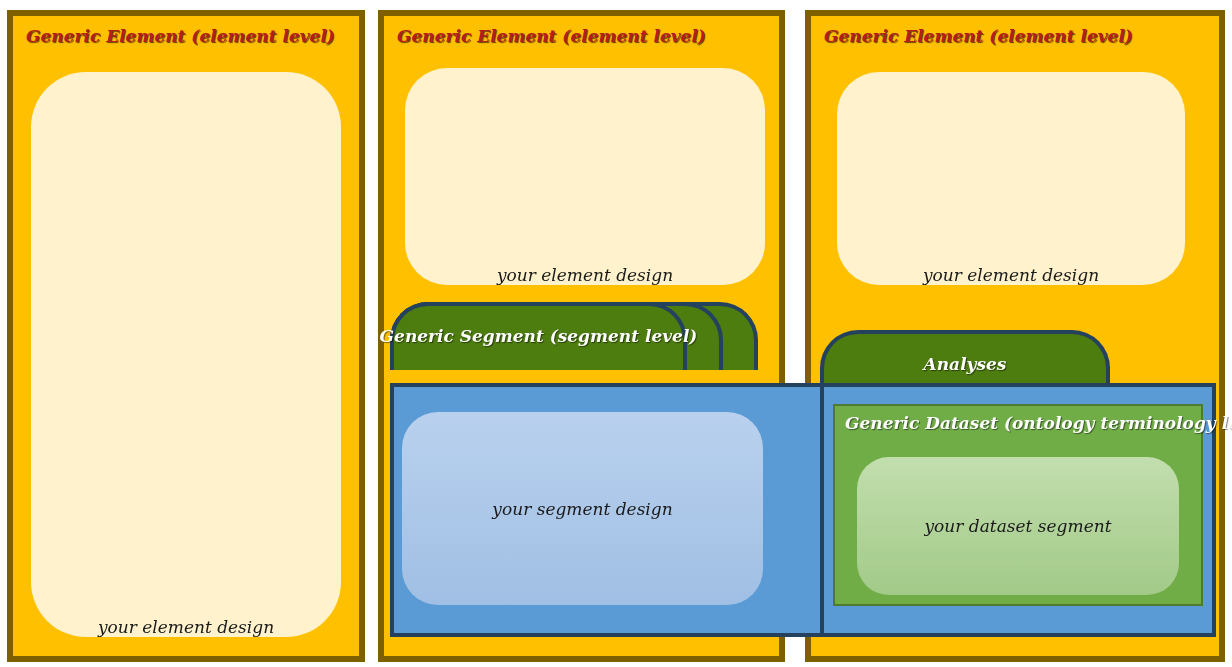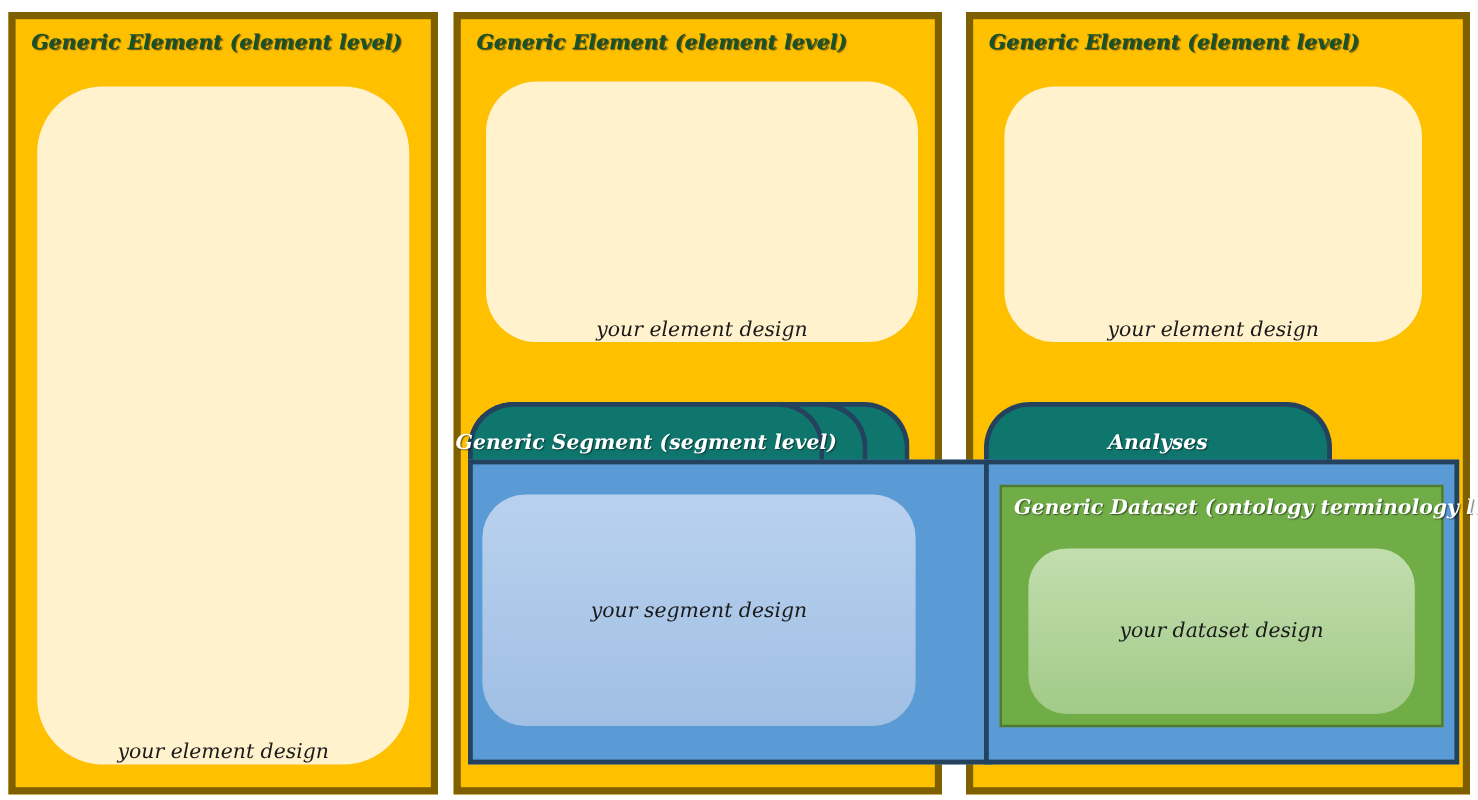--- a/index.html
+++ b/index.html
@@ -15,48 +15,48 @@
     position:absolute;top:10px;height:640px;
     background:#FFC000;border:6px solid #7F6000;
   }
   .p1{left:7px;width:346px;}
   .p2{left:378px;width:395px;}
   .p3{left:805px;width:408px;}
 
   .panel-title{
     position:absolute;top:9px;left:13px;
     font-style:italic;font-weight:bold;font-size:17px;line-height:22px;
-    color:#14532d;text-shadow:1px 1px 1px rgba(64,44,0,0.85);
+    color:#b91c1c;text-shadow:1px 1px 1px rgba(64,44,0,0.85);
     white-space:nowrap;
   }
 
   
   .cream{
     position:absolute;background:#FFF2CC;
     display:flex;align-items:flex-end;justify-content:center;
   }
   .p1 .cream{left:18px;top:56px;width:310px;height:565px;border-radius:55px;}
   .p2 .cream{left:21px;top:52px;width:360px;height:217px;border-radius:42px;}
   .p3 .cream{left:26px;top:56px;width:348px;height:213px;border-radius:42px;}
 
   .design-text{
     font-style:italic;font-size:17px;color:#1a1a1a;white-space:nowrap;
   }
 
   
   .tab{
-    position:absolute;top:319px;height:68px;box-sizing:border-box;
-    background:#0f766e;border:4px solid #24425E;border-bottom:none;
+    position:absolute;top:286px;height:68px;box-sizing:border-box;
+    background:#4d7c0f;border:4px solid #24425E;border-bottom:none;
     border-radius:38px 38px 0 0;
     display:flex;align-items:center;justify-content:center;
   }
   .p2 .tab-front{left:6px;width:297px;z-index:3;}
   .p2 .tab-mid{left:6px;width:333px;z-index:2;}
   .p2 .tab-back{left:6px;width:368px;z-index:1;}
-  .p3 .tab-analyses{left:9px;width:290px;z-index:3;}
+  .p3 .tab-analyses{left:9px;width:290px;z-index:3;margin-top:28px;}
 
   .tab-label{
     font-style:italic;font-weight:bold;font-size:17px;color:#ffffff;
     text-shadow:1px 1px 1px rgba(0,0,0,0.5);white-space:nowrap;
     padding-bottom:4px;
   }
 
   
   .seg-body{
     position:absolute;box-sizing:border-box;z-index:5;
@@ -127,19 +127,19 @@
     </div>
 
     <div class="tab tab-analyses">
       <span class="tab-label">Analyses</span>
     </div>
 
     <div class="seg-body">
       <div class="dataset-box">
         <div class="dataset-title">Generic Dataset (ontology terminology level)</div>
         <div class="inner-green">
-          <span class="design-text">your dataset design</span>
+          <span class="design-text">your dataset segment</span>
         </div>
       </div>
     </div>
   </div>
 
 </div>
 
 </body></html>

